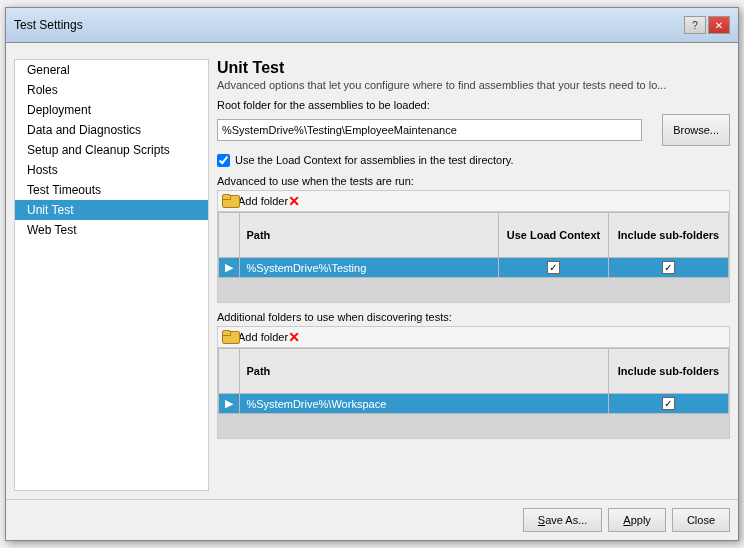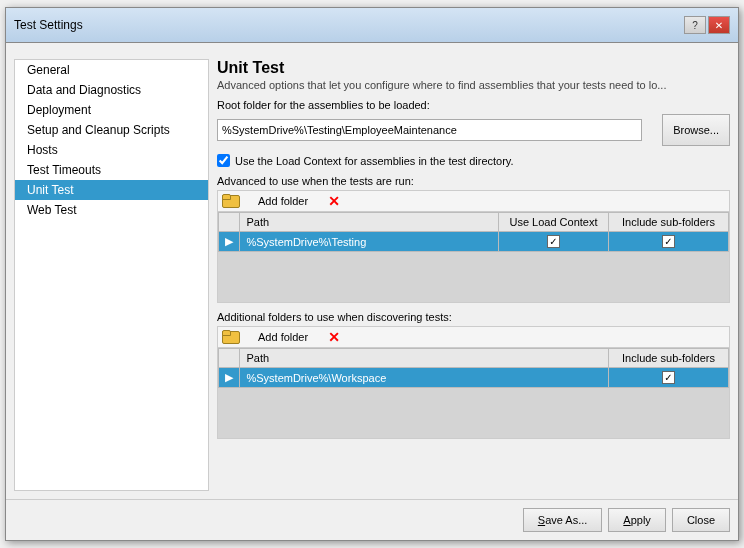--- a/index.html
+++ b/index.html
@@ -118,37 +118,37 @@
     .browse-btn {
       height: 32px;
       padding: 0 10px;
       background: linear-gradient(to bottom, #f5f5f5, #e0e0e0);
       border: 1px solid #aaa;
       cursor: pointer;
       font-size: 11px;
     }
     .checkbox-row {
       display: flex;
-      align-items: center;
+      align-items: flex-start;
       gap: 5px;
       font-size: 11px;
     }
     .checkbox-row input[type=checkbox] {
       width: 13px;
       height: 13px;
     }
     .sub-section-label {
       font-size: 11px;
       color: #000;
       margin-bottom: 3px;
     }
     .table-toolbar {
       display: flex;
       align-items: center;
-      gap: 20px;
+      gap: 0;
       padding: 3px 4px;
       background: #f5f5f5;
       border: 1px solid #ccc;
       border-bottom: none;
     }
     .folder-icon {
       width: 16px;
       height: 14px;
       position: relative;
       display: inline-block;
@@ -184,23 +184,23 @@
       line-height: 1;
     }
     .data-table {
       width: 100%;
       border-collapse: collapse;
       background: #d4d4d4;
     }
     .data-table th {
       background: #e8e8e8;
       border: 1px solid #bbb;
-      padding: 3px 6px;
-      font-size: 11px;
-      font-weight: normal;
+      padding: 16px 6px;
+      font-size: 11px;
+      font-weight: bold;
       text-align: left;
       color: #000;
     }
     .data-table td {
       border: 1px solid #bbb;
       padding: 3px 6px;
       font-size: 11px;
       background: #d4d4d4;
       vertical-align: middle;
     }
@@ -272,22 +272,23 @@
     <div class="title-bar-buttons">
       <button class="title-btn">?</button>
       <button class="title-btn close-btn">✕</button>
     </div>
   </div>
 
   <div class="dialog-body">
 
     <div class="sidebar">
       <div class="sidebar-item">General</div>
+      <div class="sidebar-item">Roles</div>
+      <div class="sidebar-item">Deployment</div>
       <div class="sidebar-item">Data and Diagnostics</div>
-      <div class="sidebar-item">Deployment</div>
       <div class="sidebar-item">Setup and Cleanup Scripts</div>
       <div class="sidebar-item">Hosts</div>
       <div class="sidebar-item">Test Timeouts</div>
       <div class="sidebar-item active">Unit Test</div>
       <div class="sidebar-item">Web Test</div>
     </div>
 
     <div class="main-content">
       <div>
         <div class="section-title">Unit Test</div>

